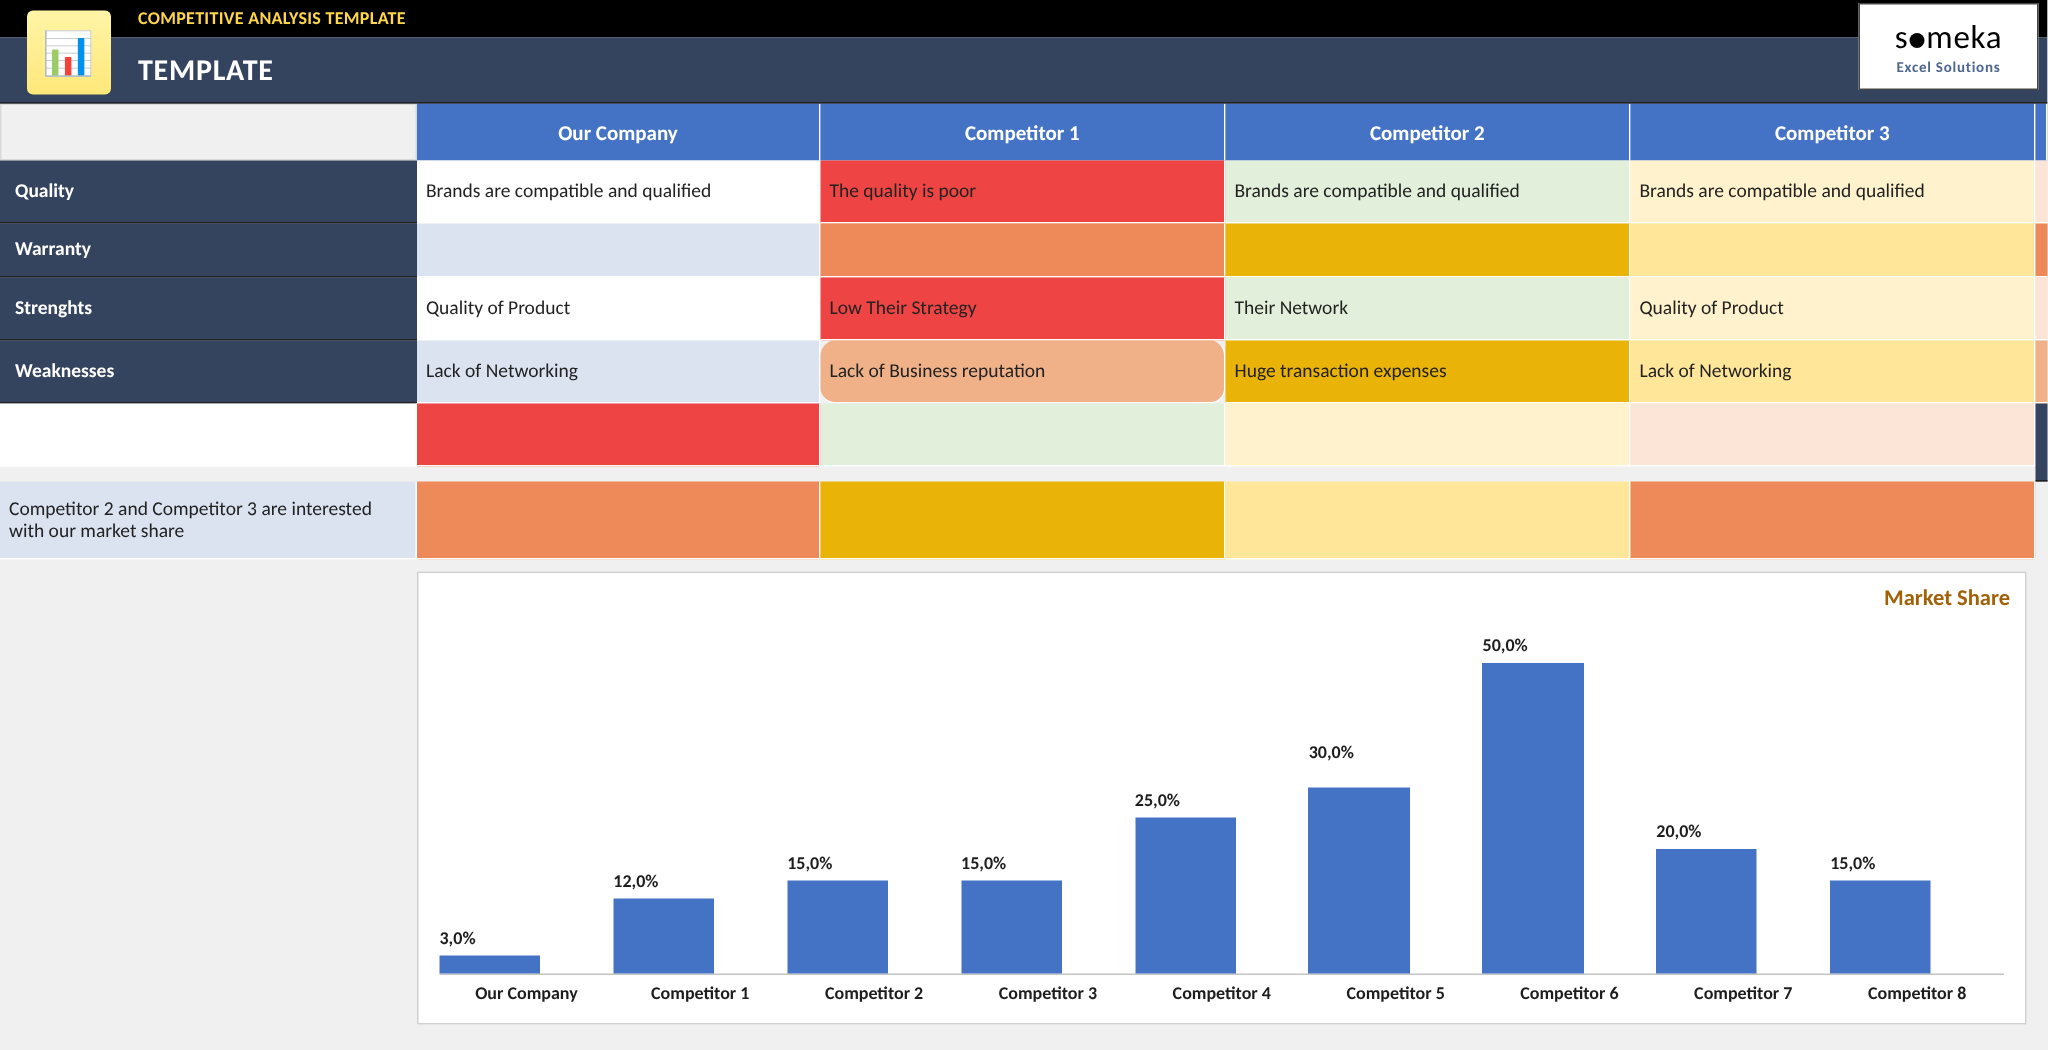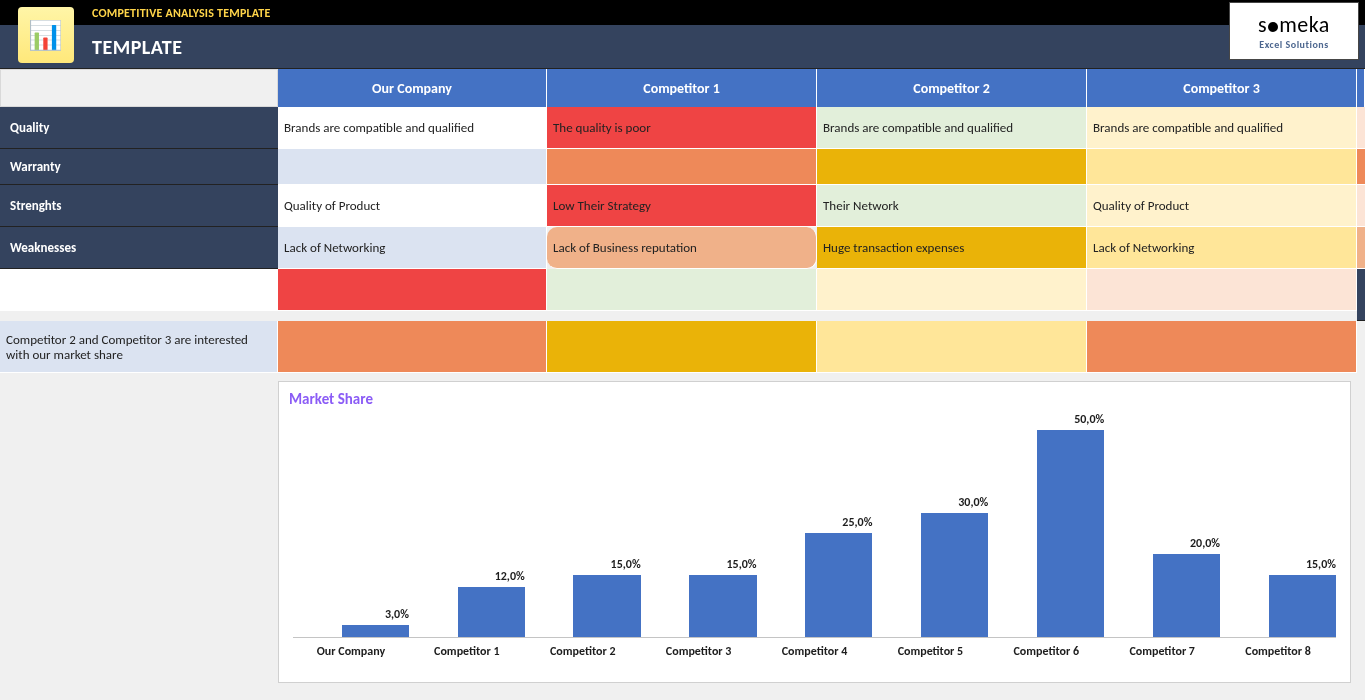--- a/index.html
+++ b/index.html
@@ -50,21 +50,21 @@
     background: linear-gradient(#fff5a7,#ffe87a);
     border-radius: 4px;
     display:flex; align-items:center; justify-content:center;
     font-size: 28px;
   }
 
   
   .logo-box {
     position: absolute;
     right: 6px; top: 2px;
-    width: 130px; height: 58px;
+    width: 120px; height: 58px;
     background:#fff;
     border:1px solid #464646;
     display:flex; flex-direction:column;
     align-items:center; justify-content:center;
     z-index: 10;
   }
   .logo-box .brand { font-size:22px; font-weight:400; letter-spacing:.5px; }
   .logo-box .brand .dot { display:inline-block; width:10px; height:10px; background:#000; border-radius:50%; vertical-align:middle; margin:0 1px; }
   .logo-box .sub   { font-size:10px; color:#4d678f; font-weight:600; letter-spacing:.5px; }
 
@@ -105,30 +105,30 @@
   
   .chart-wrap {
     margin: 8px 14px 0 278px;
     background:#fff;
     border:1px solid #d0d0d0;
     height: 302px;
     position:relative;
     padding: 8px 10px 0 10px;
   }
   .chart-title {
-    text-align:left; font-weight:700; font-size:15px; color:#8b5cf6;
-    margin-bottom:2px;
+    text-align:right; font-weight:700; font-size:15px; color:#a16207;
+    margin-bottom:14px;
   }
   .plot {
     position:relative; height:228px; margin:0 4px;
     border-bottom:1px solid #c4c4c4;
     display:flex;
   }
   .col {
-    flex:1; display:flex; flex-direction:column; align-items:flex-end; justify-content:flex-end;
+    flex:1; display:flex; flex-direction:column; align-items:flex-start; justify-content:flex-end;
     position:relative;
     text-decoration:underline;
   }
   .bar {
     width:58%; background:#4472c4;
   }
   .val {
     font-size:12px; font-weight:600; color:#1d1d1d;
     position:absolute;
   }
@@ -220,21 +220,21 @@
       </div>
       <div class="col">
         <div class="val" style="bottom: 66px;">15,0%</div>
         <div class="bar" style="height: 62px;"></div>
       </div>
       <div class="col">
         <div class="val" style="bottom: 108px;">25,0%</div>
         <div class="bar" style="height: 104px;"></div>
       </div>
       <div class="col">
-        <div class="val" style="bottom: 128px;">30,0%</div>
+        <div class="val" style="bottom: 140px;">30,0%</div>
         <div class="bar" style="height: 124px;"></div>
       </div>
       <div class="col">
         <div class="val" style="bottom: 211px;">50,0%</div>
         <div class="bar" style="height: 207px;"></div>
       </div>
       <div class="col">
         <div class="val" style="bottom: 87px;">20,0%</div>
         <div class="bar" style="height: 83px;"></div>
       </div>

